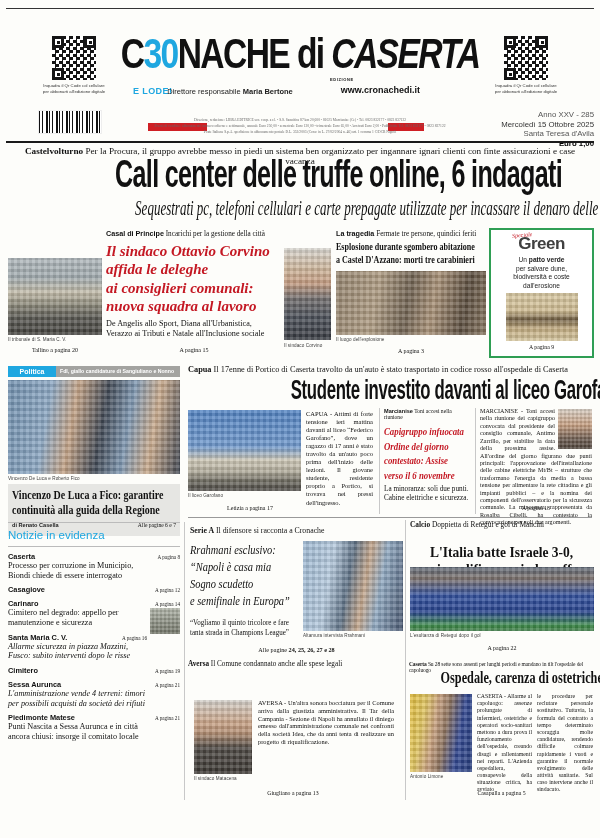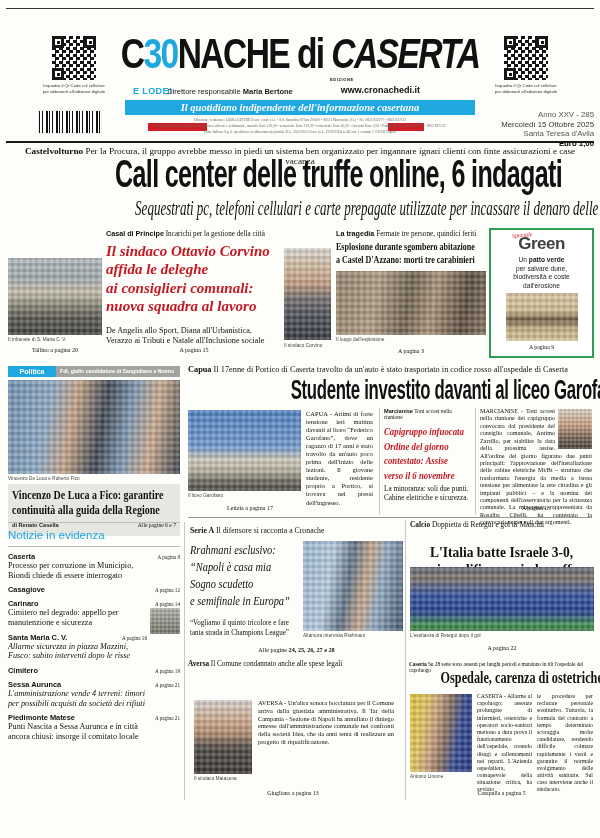--- a/index.html
+++ b/index.html
@@ -89,23 +89,20 @@
   </div>
   <div class="abs sans b" style="left:330px;top:77px;font-size:4px;letter-spacing:.6px;color:#111">EDIZIONE</div>
 
   <div class="abs sans b cyan" style="left:133px;top:86px;font-size:9px;letter-spacing:.4px">E LODE!</div>
   <div class="abs sans c" style="left:120px;top:87px;width:220px;font-size:7.5px;color:#222">
     <span>Direttore responsabile</span>
     <span class="b">Maria Bertone</span>
   </div>
   <div class="abs sans b r" style="left:320px;top:85px;width:100px;font-size:9px;color:#111">www.cronachedi.it</div>
 
-  <div class="abs" style="left:125px;top:100px;width:350px;height:15px;background:#1fa7e0">
-    <div class="c serif b" style="font-style:italic;font-size:10.5px;color:#fff;line-height:15px">Il quotidiano indipendente dell'informazione casertana</div>
-  </div>
 
   <div class="abs c" style="left:128px;top:118px;width:344px;font-size:3.6px;line-height:1.65;color:#666;z-index:2">
     <div>Direzione, redazione: LIBRA EDITRICE soc. coop. a r.l. - S.S. Sannitica 87 km 20,600 - 81025 Marcianise (Ce) - Tel. 0823 832177 - 0823 837122</div>
     <div>Prezzi di vendita e abbonamenti: numero odierno e settimanale, annuale Euro 250,00 - semestrale Euro 120,00 - trimestrale Euro 65,00 - Arretrati Euro 2,00 - Pubblicità: Tel. 0823 832177 - 0823 837122</div>
     <div>Poste Italiane S.p.A. spedizione in abbonamento postale D.L. 353/2003 (Conv. in L. 27/02/2004 n. 46) art. 1 comma 1 C/DCB Napoli</div>
   </div>
   <div class="abs" style="left:148px;top:123px;width:59px;height:8px;background:#cf1f24;z-index:1"></div>
   <div class="abs" style="left:388px;top:123px;width:36px;height:8px;background:#cf1f24;z-index:1"></div>
 
   <div class="barcode" style="left:38px;top:110px;width:64px;height:24px"></div>
@@ -133,21 +130,21 @@
   <div class="abs cap" style="left:8px;top:337px;width:94px">Il tribunale di S. Maria C. V.</div>
   <div class="abs c pref" style="left:8px;top:347px;width:94px">Tallino a pagina 20</div>
 
   <div class="abs kick" style="left:106px;top:229px;width:176px;font-size:7.2px">
     <b class="sans">Casal di Principe</b><span> Incarichi per la gestione della città</span>
   </div>
   <div class="abs pl serif b red" style="left:106px;top:242px;width:176px;font-style:italic;font-size:15px;line-height:1.22">Il sindaco Ottavio Corvino
 affida le deleghe
 ai consiglieri comunali:
 nuova squadra al lavoro</div>
-  <div class="abs pl serif" style="left:106px;top:326px;width:176px;font-size:8.2px;line-height:1.2">De Angelis allo Sport, Diana all'Urbanistica,
+  <div class="abs pl serif" style="left:106px;top:319px;width:176px;font-size:8.2px;line-height:1.2">De Angelis allo Sport, Diana all'Urbanistica,
 Verazzo ai Tributi e Natale all'Inclusione sociale</div>
   <div class="abs c pref" style="left:106px;top:347px;width:176px">A pagina 15</div>
 
   <div class="photo ph-corv" style="left:284px;top:248px;width:47px;height:92px"></div>
   <div class="abs cap" style="left:284px;top:343px;width:50px">Il sindaco Corvino</div>
 
   <div class="abs kick" style="left:336px;top:229px;width:152px;font-size:7.2px">
     <b class="sans">La tragedia</b><span> Fermate tre persone, quindici feriti</span>
   </div>
   <div class="abs" style="left:336px;top:240px;width:152px">

